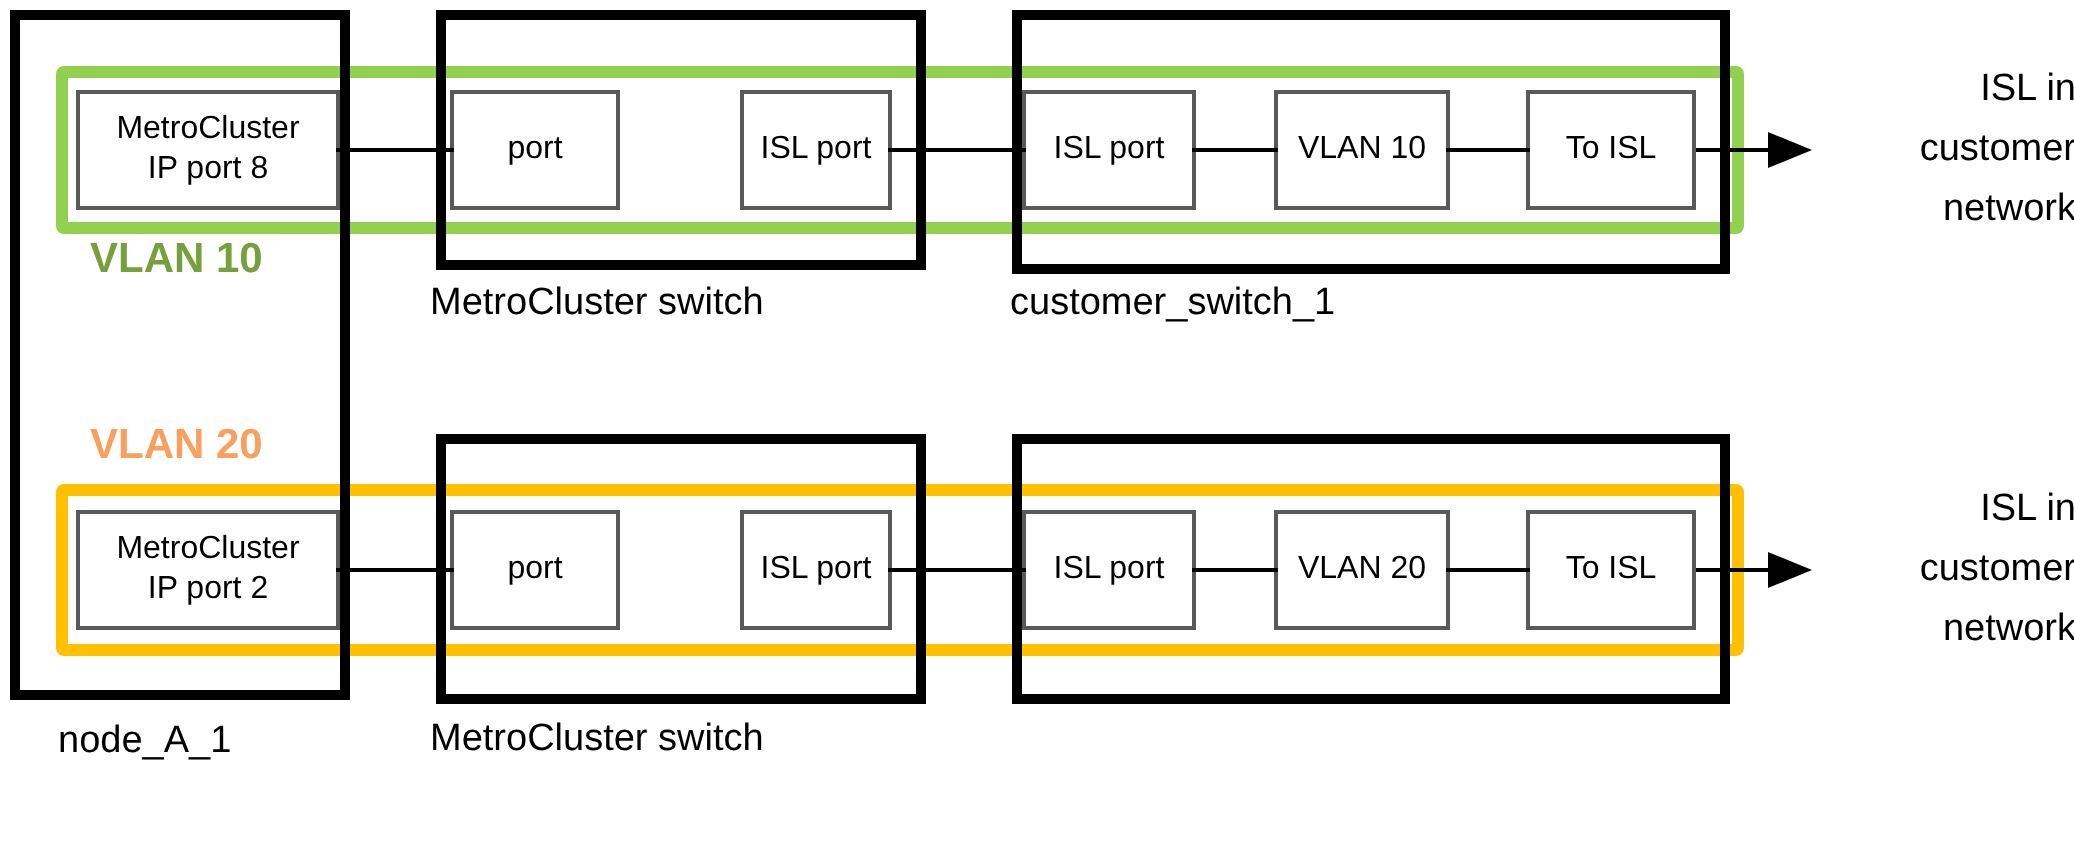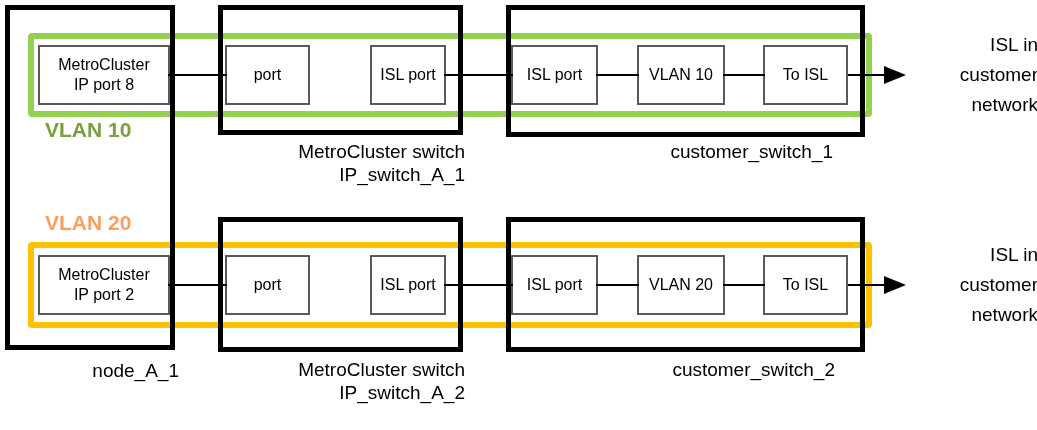--- a/index.html
+++ b/index.html
@@ -16,21 +16,21 @@
   .vlan-rect.orange{border:6px solid var(--vlan20_border,#FFC000);}
   .vlan-label{position:absolute;font-size:21px;font-weight:bold;z-index:3;}
   .vlan-label.green{color:var(--vlan10_label,#77A03C);}
   .vlan-label.orange{color:var(--vlan20_label,#F9A05F);}
   
   .hline{position:absolute;height:2px;background:#000;z-index:3;}
   
   .arrow-head{position:absolute;width:0;height:0;border-left:22px solid #000;
               border-top:9px solid transparent;border-bottom:9px solid transparent;z-index:3;}
   
-  .caption{position:absolute;text-align:right;font-size:19px;line-height:23px;z-index:3;}
+  .caption{position:absolute;text-align:left;font-size:19px;line-height:23px;z-index:3;}
   .isl-note{position:absolute;text-align:right;font-size:19px;line-height:30px;z-index:3;}
 </style>
 </head>
 <body>
 
 <div class="canvas">
 
   <div class="vlan-rect green" style="left:28px;top:33px;width:844px;height:84px;"></div>
   <div class="vlan-rect orange" style="left:28px;top:242px;width:844px;height:86px;"></div>
 
@@ -73,23 +73,22 @@
   <div class="arrow-head" style="left:884px;top:66px;"></div>
 
   <div class="isl-note" style="left:888px;top:30px;width:150px;">
     <div>ISL in</div>
     <div>customer</div>
     <div>network</div>
   </div>
 
   <div class="caption" style="left:215px;top:140px;width:250px;">
     <div>MetroCluster switch</div>
-    <div>IP_switch_A_1</div>
   </div>
-  <div class="caption" style="left:533px;top:140px;width:300px;">customer_switch_1</div>
+  <div class="caption" style="left:505px;top:140px;width:300px;">customer_switch_1</div>
 
   <div class="box-thin" style="left:38px;top:255px;width:132px;height:60px;">
     <div>MetroCluster</div>
     <div>IP port 2</div>
   </div>
   <div class="box-thin" style="left:225px;top:255px;width:85px;height:60px;">
     <div>port</div>
   </div>
   <div class="box-thin" style="left:370px;top:255px;width:76px;height:60px;">
     <div>ISL port</div>
@@ -113,17 +112,15 @@
 
   <div class="isl-note" style="left:888px;top:240px;width:150px;">
     <div>ISL in</div>
     <div>customer</div>
     <div>network</div>
   </div>
 
   <div class="caption" style="left:29px;top:359px;width:150px;">node_A_1</div>
   <div class="caption" style="left:215px;top:358px;width:250px;">
     <div>MetroCluster switch</div>
-    <div>IP_switch_A_2</div>
   </div>
-  <div class="caption" style="left:535px;top:358px;width:300px;">customer_switch_2</div>
 
 </div>
 
 </body></html>

